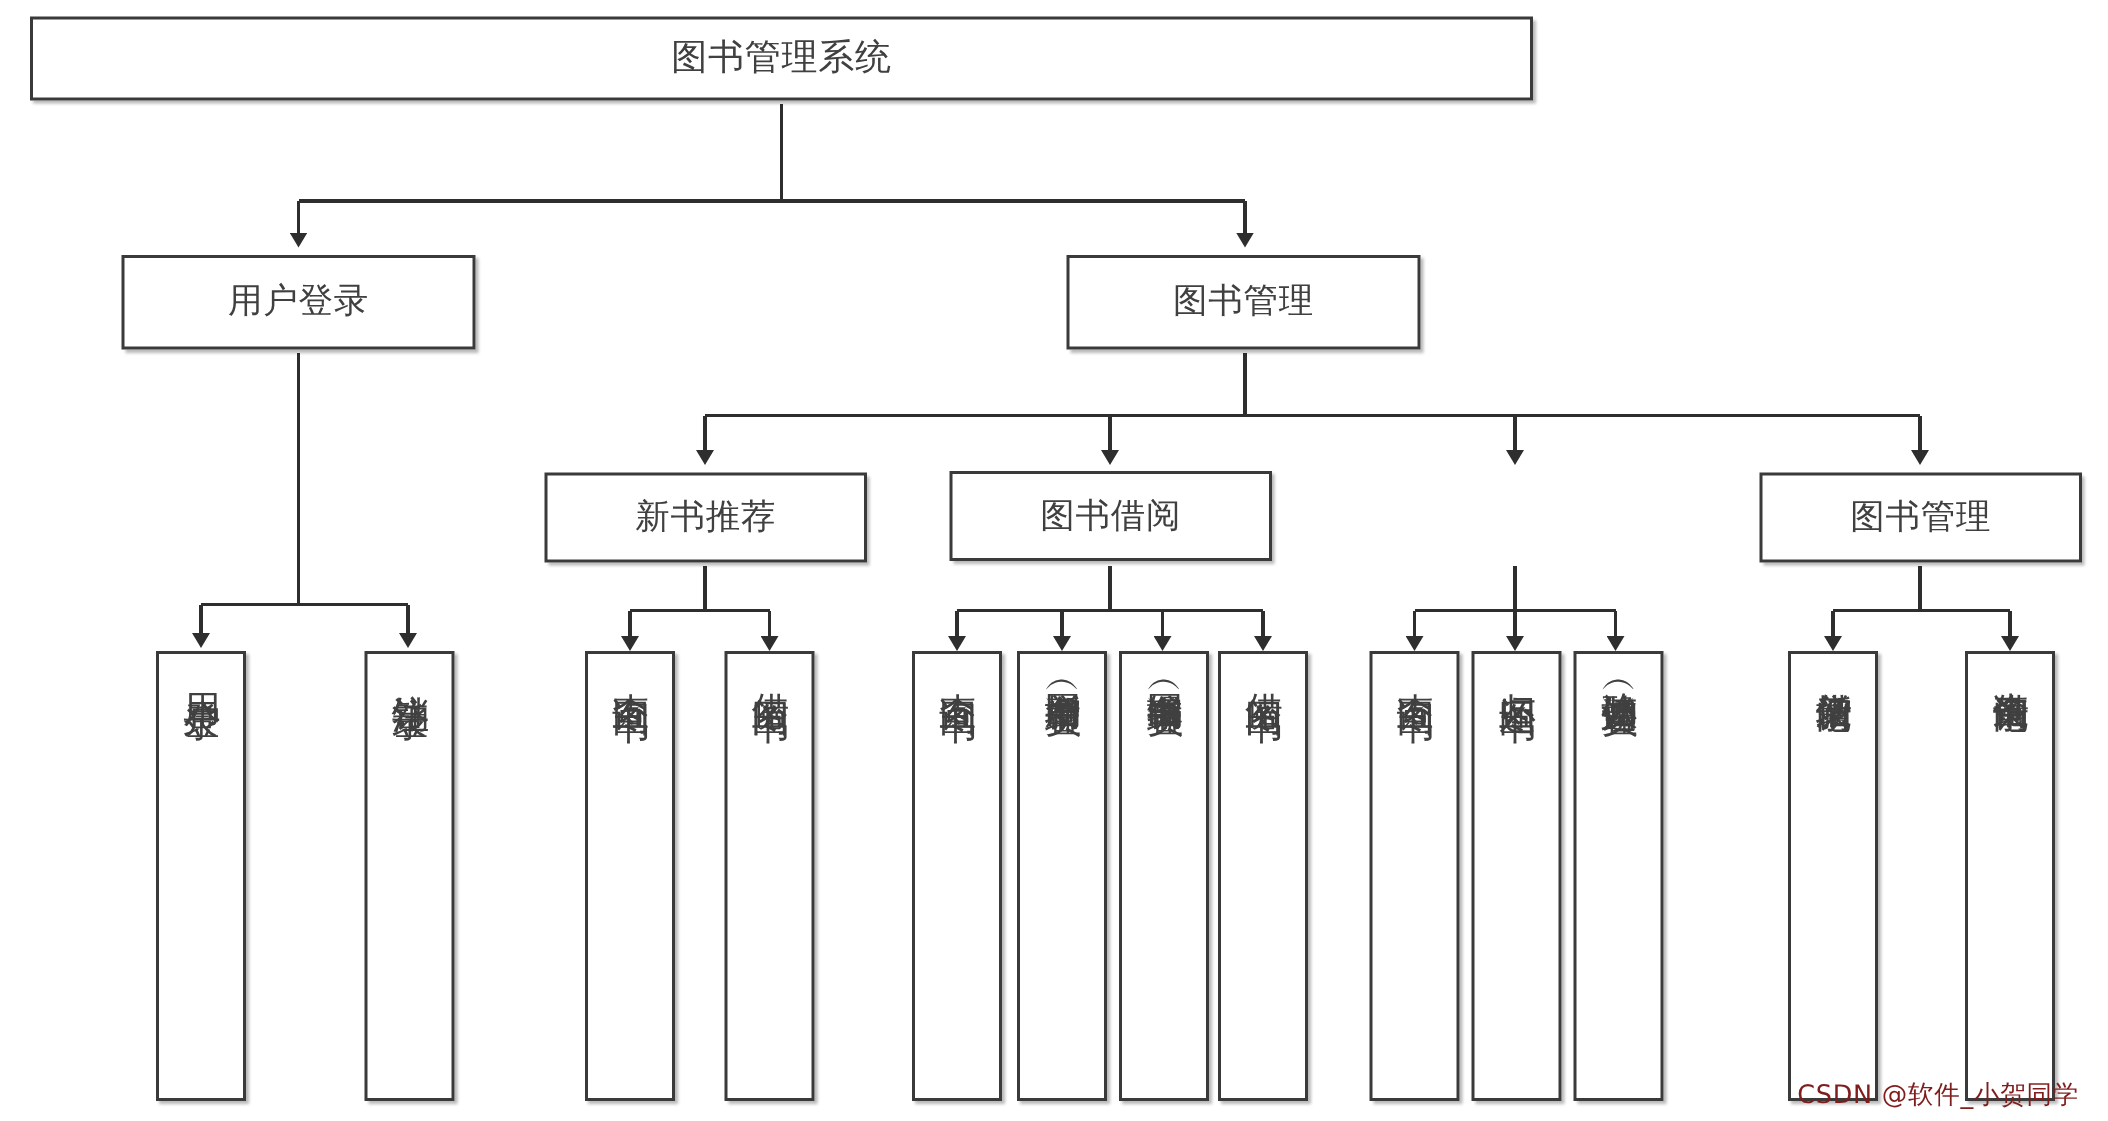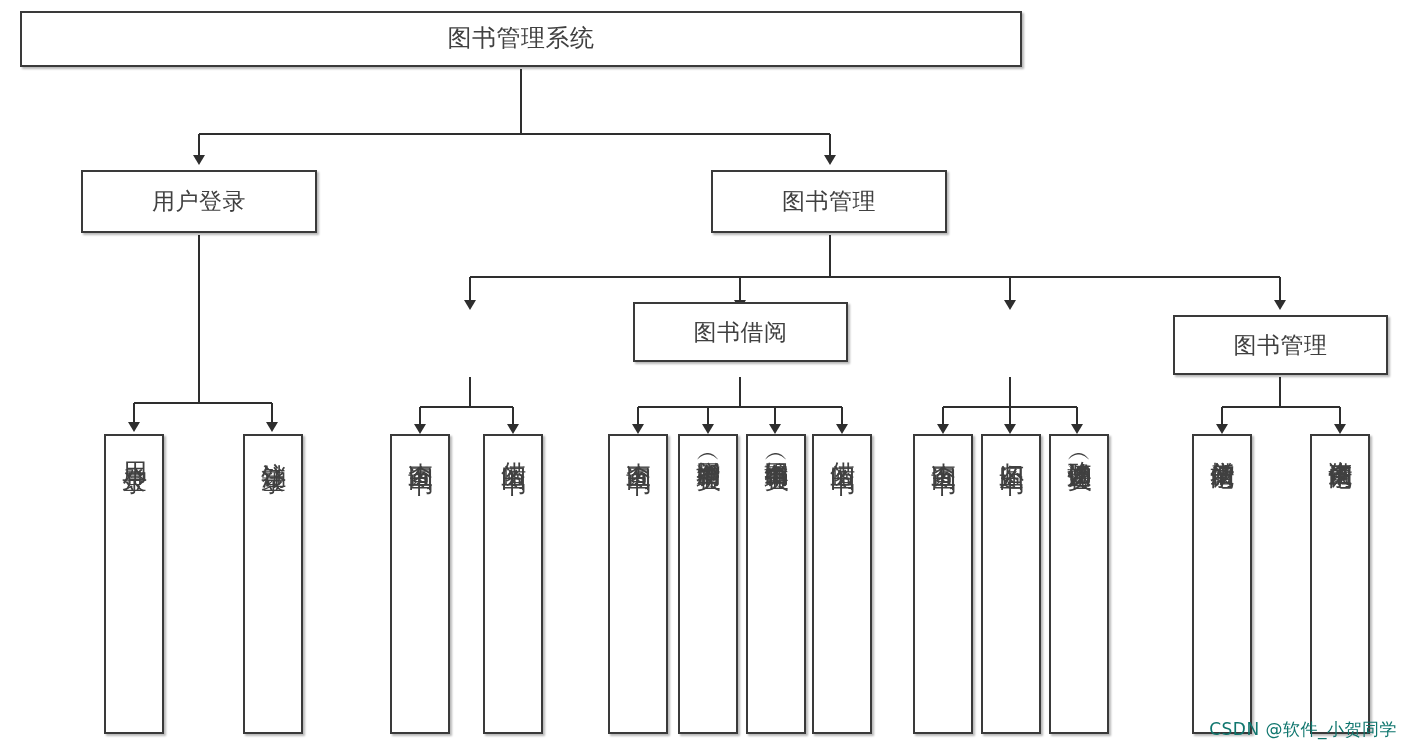--- a/index.html
+++ b/index.html
@@ -63,24 +63,24 @@
     line-height: 1.05;
     letter-spacing: 3px;
     white-space: nowrap;
   }
   .node.vertical.long .label {
     font-size: 24px;
     letter-spacing: 1px;
   }
   #watermark {
     position: absolute;
-    right: 8px;
+    right: 19px;
     bottom: 6px;
     font-size: 17px;
-    color: #0f766e;
+    color: #7f1d1d;
     letter-spacing: 0.5px;
     white-space: nowrap;
     user-select: none;
   }
 </style>
 </head>
 <body>
 
 <div id="diagram-root">
 
@@ -139,22 +139,25 @@
   </div>
 
   <div class="node horizontal" style="left:81px; top:170px; width:236px; height:63px;">
     <span class="label">用户登录</span>
   </div>
 
   <div class="node horizontal" style="left:711px; top:170px; width:236px; height:63px;">
     <span class="label">图书管理</span>
   </div>
 
-
-  <div class="node horizontal" style="left:633px; top:302px; width:215px; height:60px;">
+  <div class="node horizontal" style="left:363px; top:315px; width:215px; height:60px;">
+    <span class="label">新书推荐</span>
+  </div>
+
+  <div class="node horizontal" style="left:633px; top:314px; width:215px; height:60px;">
     <span class="label">图书借阅</span>
   </div>
 
 
   <div class="node horizontal" style="left:1173px; top:315px; width:215px; height:60px;">
     <span class="label">图书管理</span>
   </div>
 
   <div class="node vertical" style="left:104px; top:434px; width:60px; height:300px;">
     <span class="label">用户登录</span>

